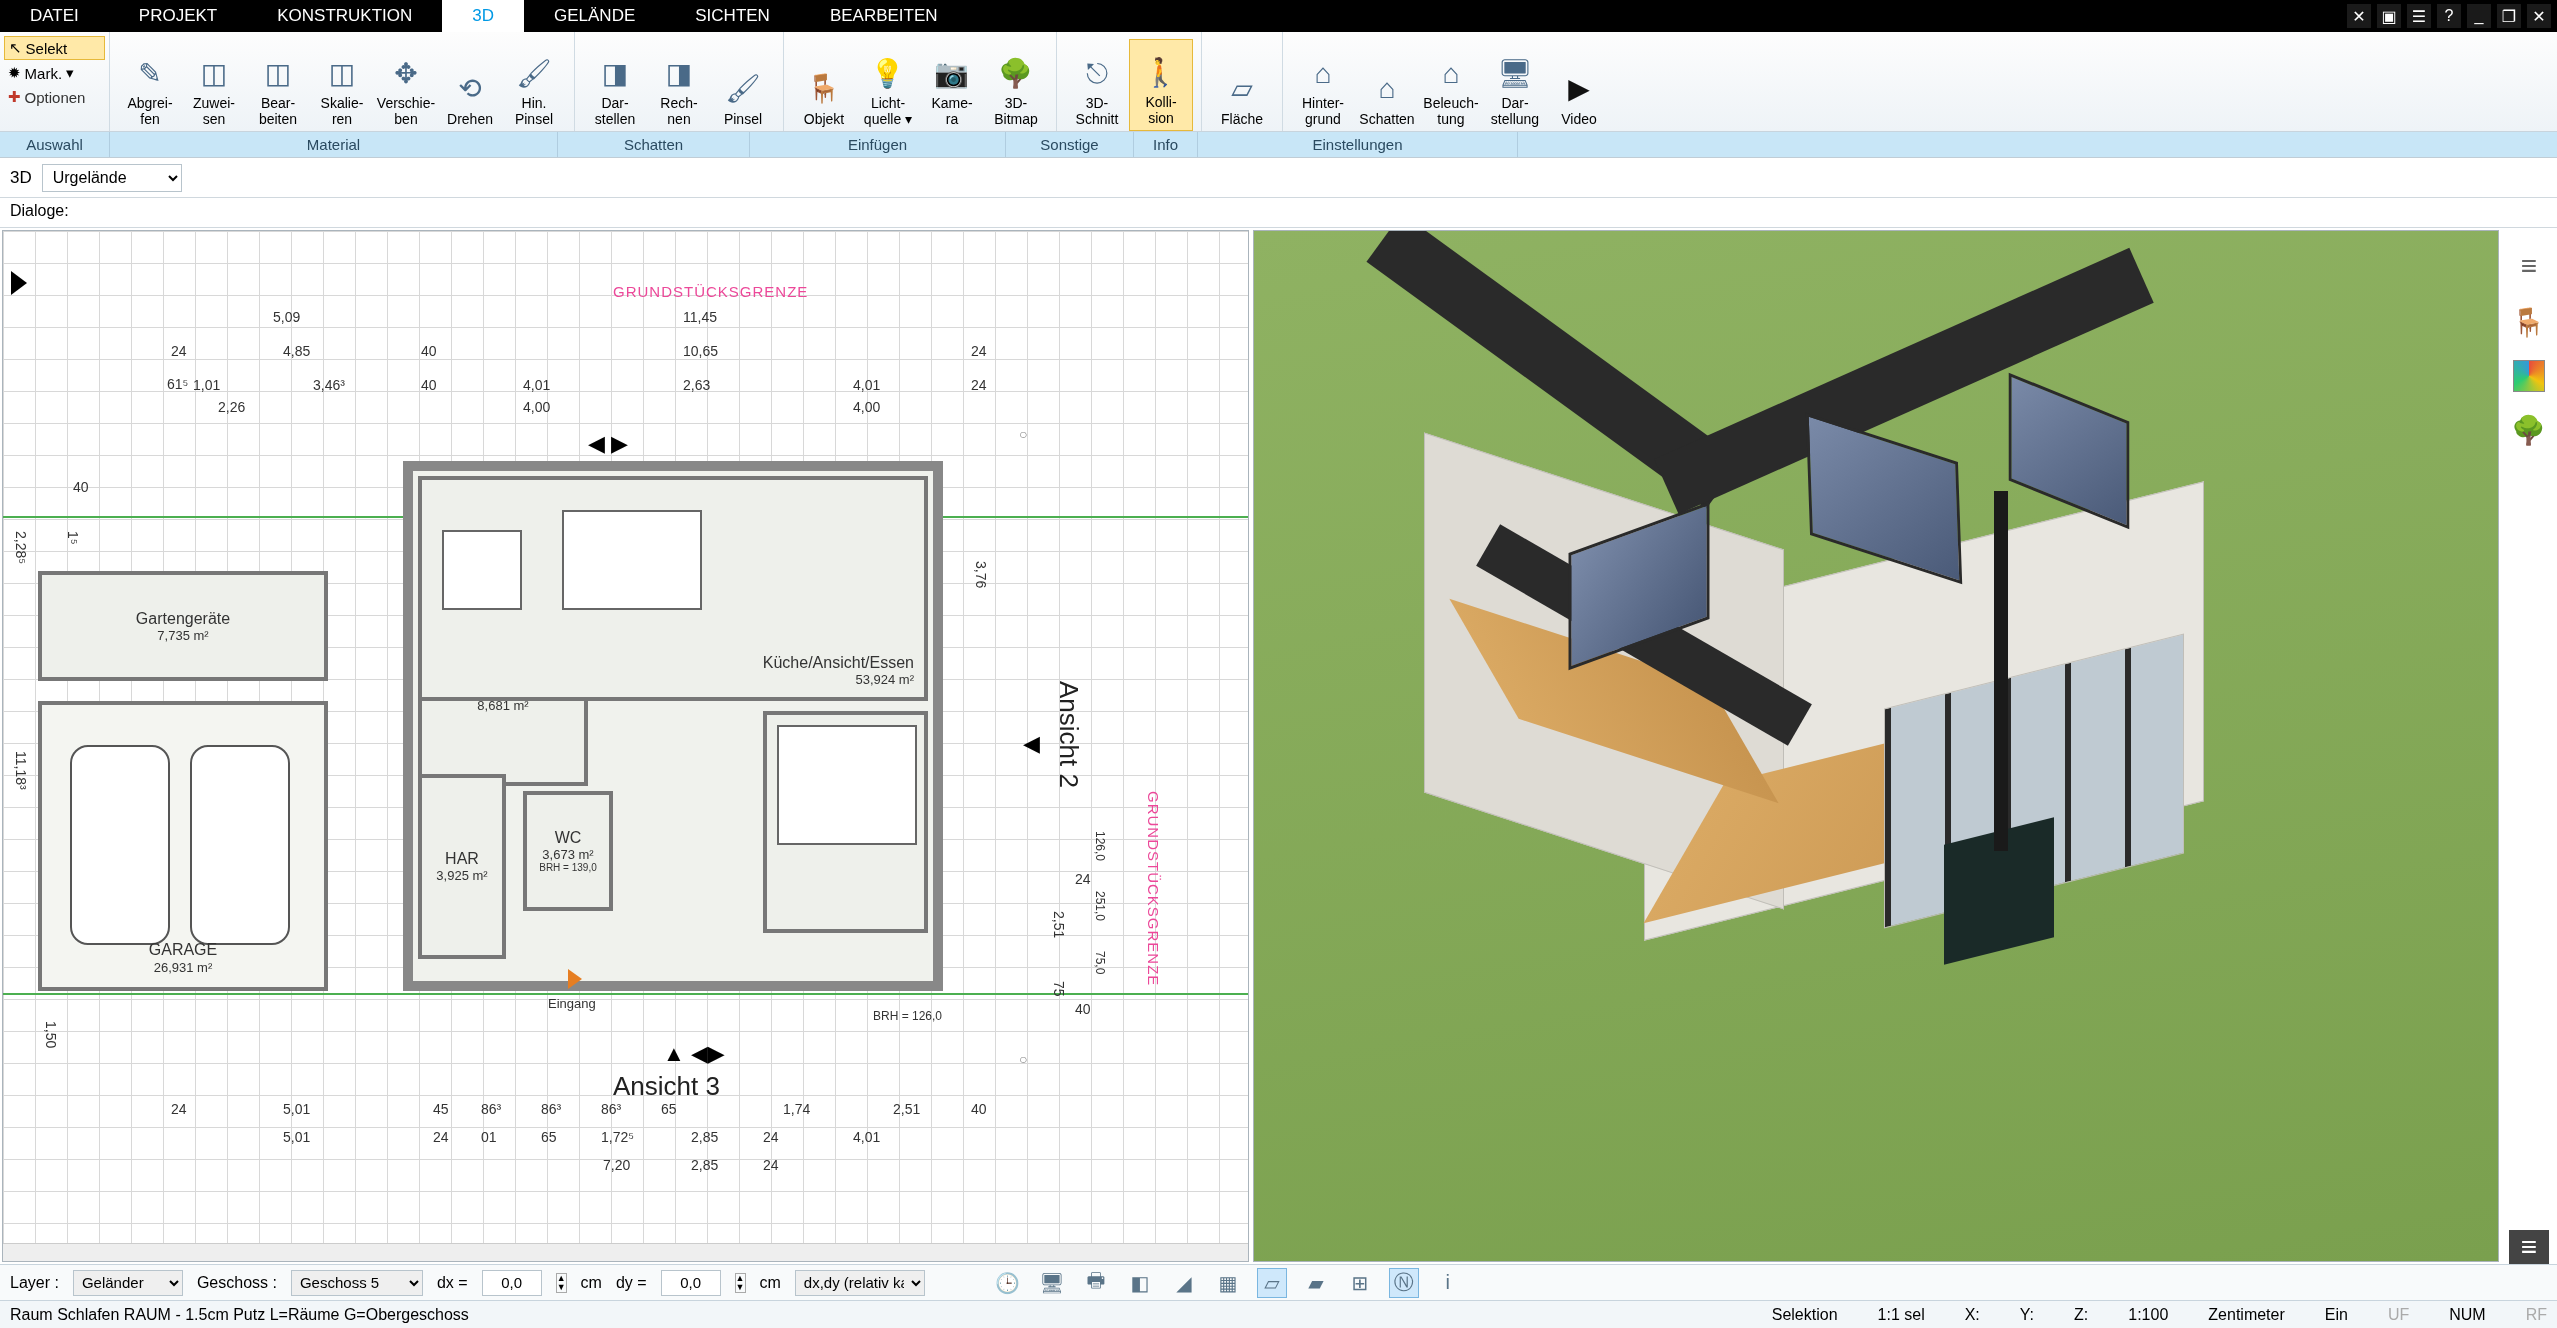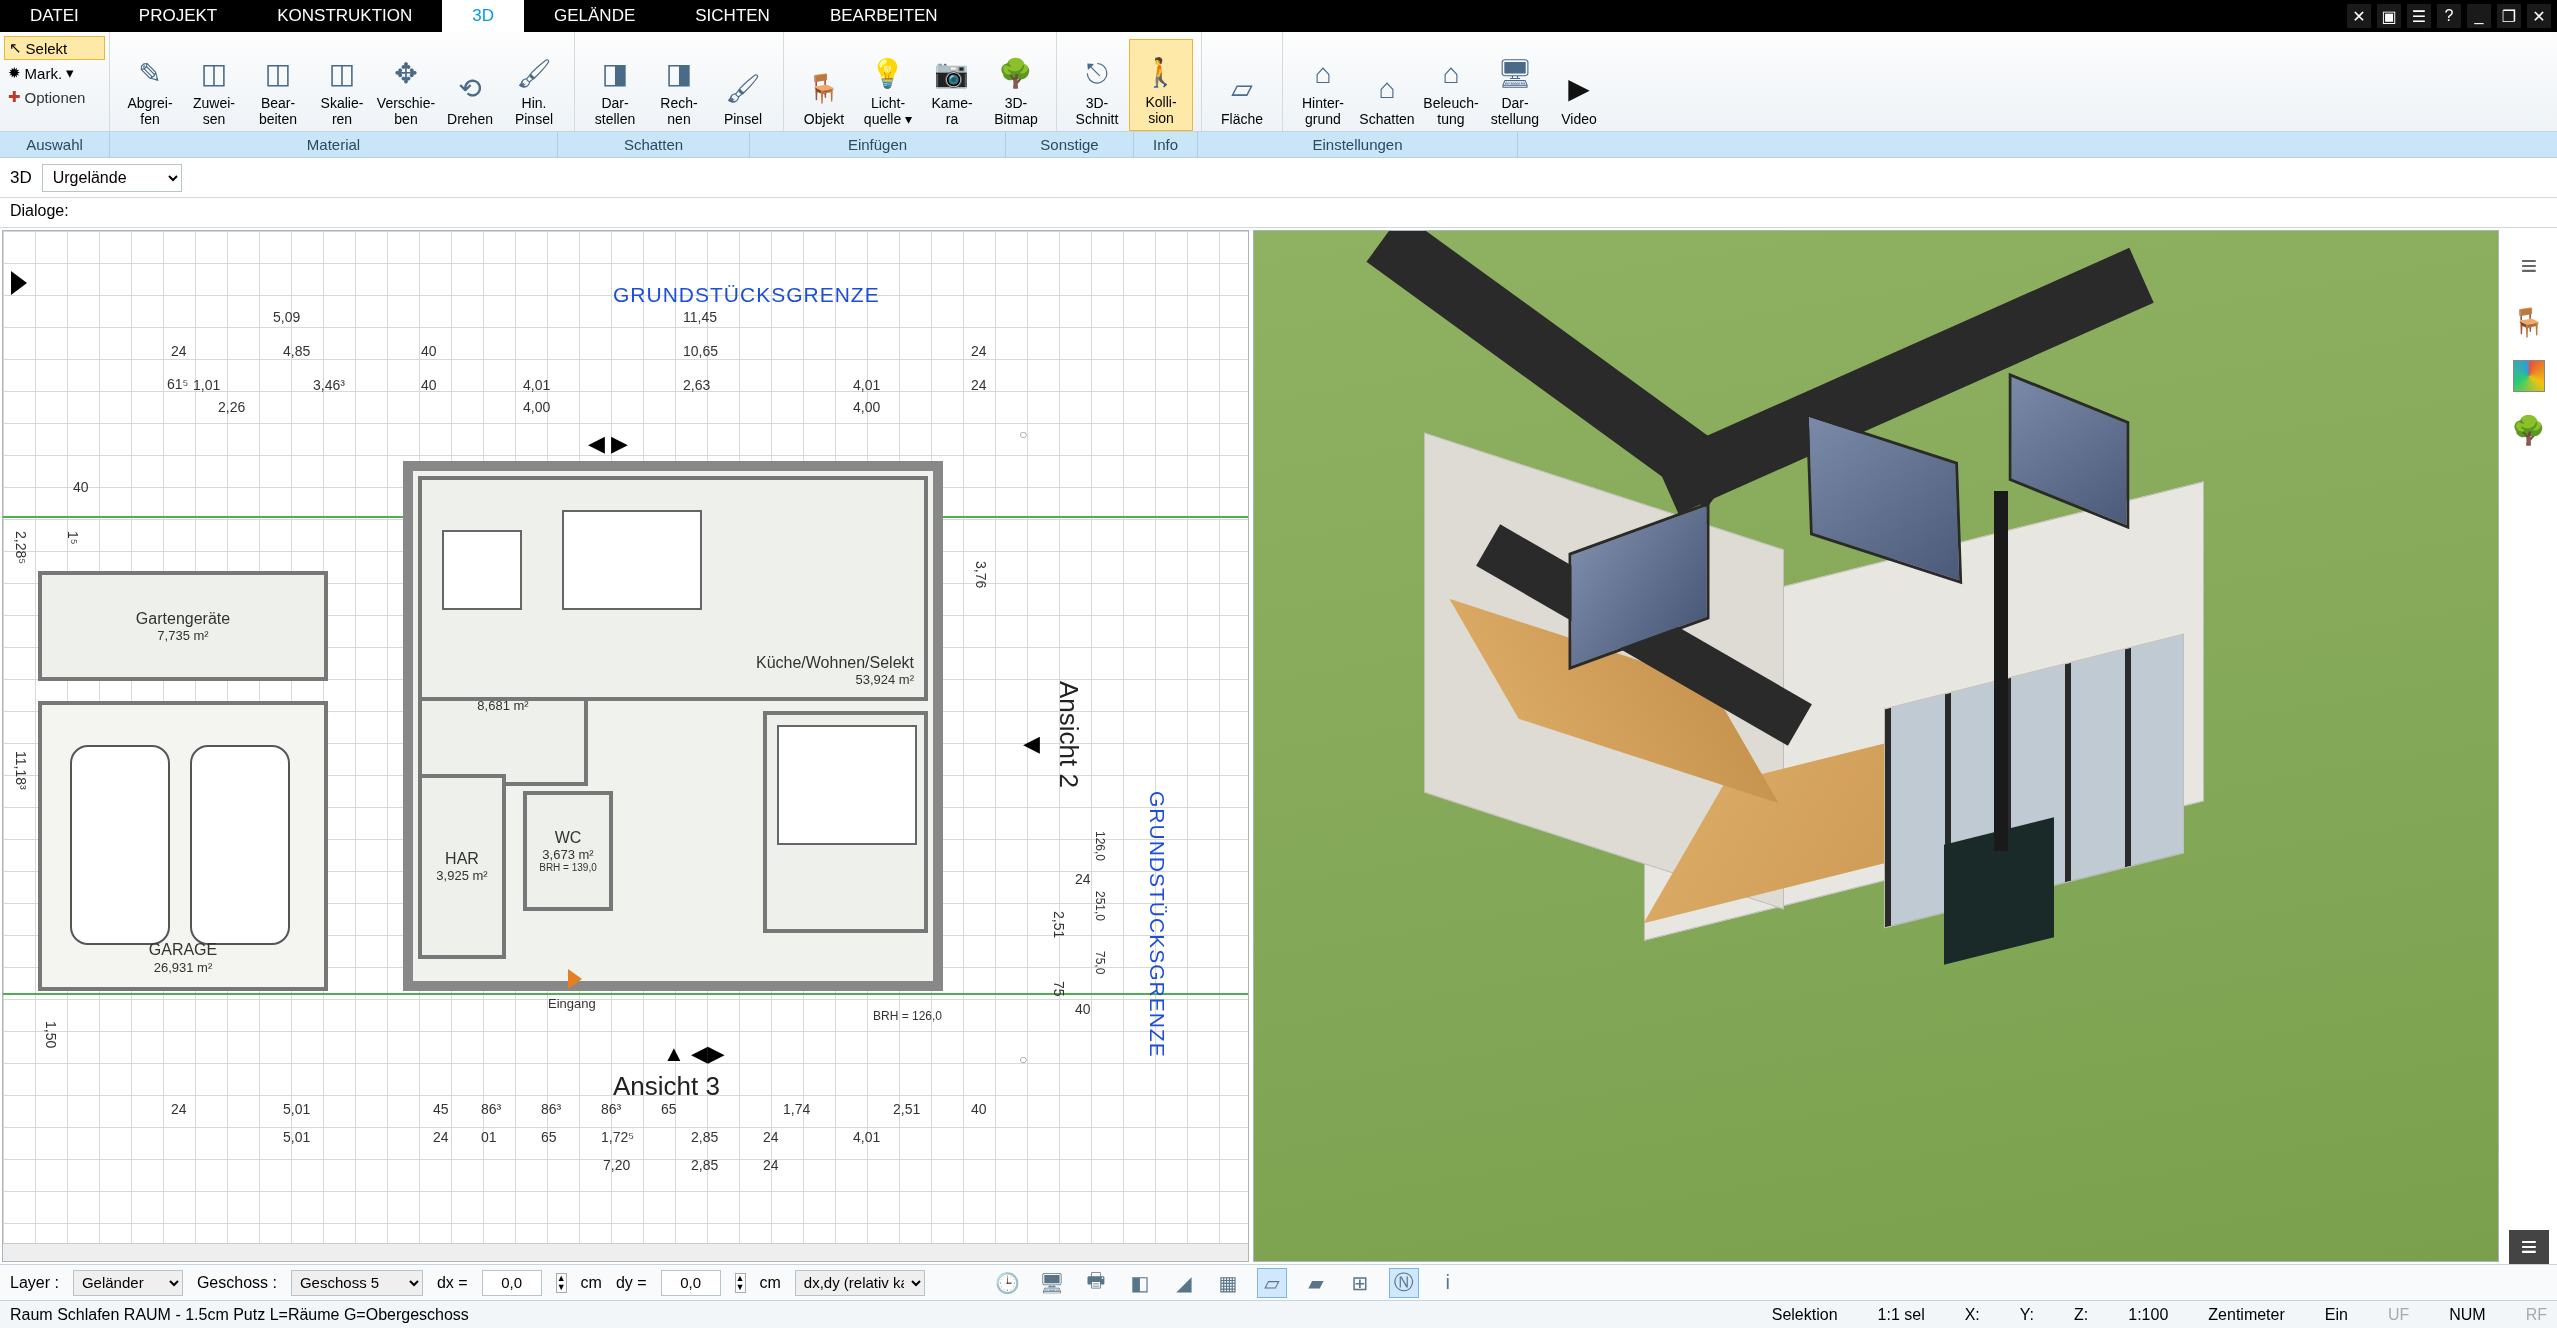--- a/index.html
+++ b/index.html
@@ -42,21 +42,21 @@
 .grid-bg { position:absolute; inset:0;
   background-image: linear-gradient(#d8d8d8 1px, transparent 1px), linear-gradient(90deg,#d8d8d8 1px, transparent 1px);
   background-size: 32px 32px; }
 .plan { position:absolute; left:165px; top:230px; width:700px; height:530px; }
 .outer-wall { position:absolute; inset:0; border:10px solid #888; background:#f0f2ed;}
 .room { position:absolute; border:4px solid #777; background:#eef0eb; display:flex; flex-direction:column; align-items:center; justify-content:center; font-size:16px; color:#333; text-align:center;}
 .room .name { font-weight:500; }
 .room .area { font-size:13px; }
 .garage { left:-130px; top:240px; width:290px; height:290px; background:#f4f5f1;}
 .dim-label { position:absolute; font-size:14px; color:#333; background:transparent; }
-.title-label { position:absolute; font-size:21px; letter-spacing:1px; color:#1d4ed8;}
+.title-label { position:absolute; font-size:15px; letter-spacing:1px; color:#ec4899;}
 .ansicht { position:absolute; font-size:26px; font-weight:400; color:#222;}
 .expand-tri { position:absolute; left:8px; top:40px; width:0;height:0;border-left:16px solid #000;border-top:12px solid transparent;border-bottom:12px solid transparent;}
 .green-line { position:absolute; background:#4caf50; }
 
 
 .ground { position:absolute; inset:0; background:linear-gradient(170deg,#8fb262 0%,#7aa04e 100%);}
 .house { position:absolute; left:50px; top:60px; width:1050px; height:750px; }
 .wall { position:absolute; background:#e8e6e0; border:1px solid #c0beb8;}
 .floor { position:absolute; background:linear-gradient(90deg,#d9a862,#c89550); }
 .roof { position:absolute; background:#2a2a2a; }
@@ -336,21 +336,21 @@
         <span class="area">3,925 m²</span>
       </div>
       <div class="room" style="left:355px;top:330px;width:90px;height:120px">
         <span class="name">WC</span>
         <span class="area">3,673 m²</span>
         <span class="area" style="font-size:10px">BRH = 139,0</span>
       </div>
       <div class="room" style="left:250px;top:15px;width:510px;height:225px;align-items:flex-end;justify-content:flex-end;padding:10px">
         <div class="furn" style="left:20px;top:50px;width:80px;height:80px"></div>
         <div class="furn" style="left:140px;top:30px;width:140px;height:100px"></div>
-        <span class="name">Küche/Wohnen/Selekt</span>
+        <span class="name">Küche/Ansicht/Essen</span>
         <span class="area">53,924 m²</span>
       </div>
       <div class="room" style="left:595px;top:250px;width:165px;height:222px">
         <div class="furn" style="left:10px;top:10px;width:140px;height:120px"></div>
         <span class="name">Gast</span>
         <span class="area">13,850 m²</span>
       </div>
 
       <div style="position:absolute;left:400px;top:508px;width:0;height:0;border-left:14px solid #e67e22;border-top:10px solid transparent;border-bottom:10px solid transparent"></div>
       <div class="dim-label" style="left:380px;top:535px;font-size:13px">Eingang</div>

